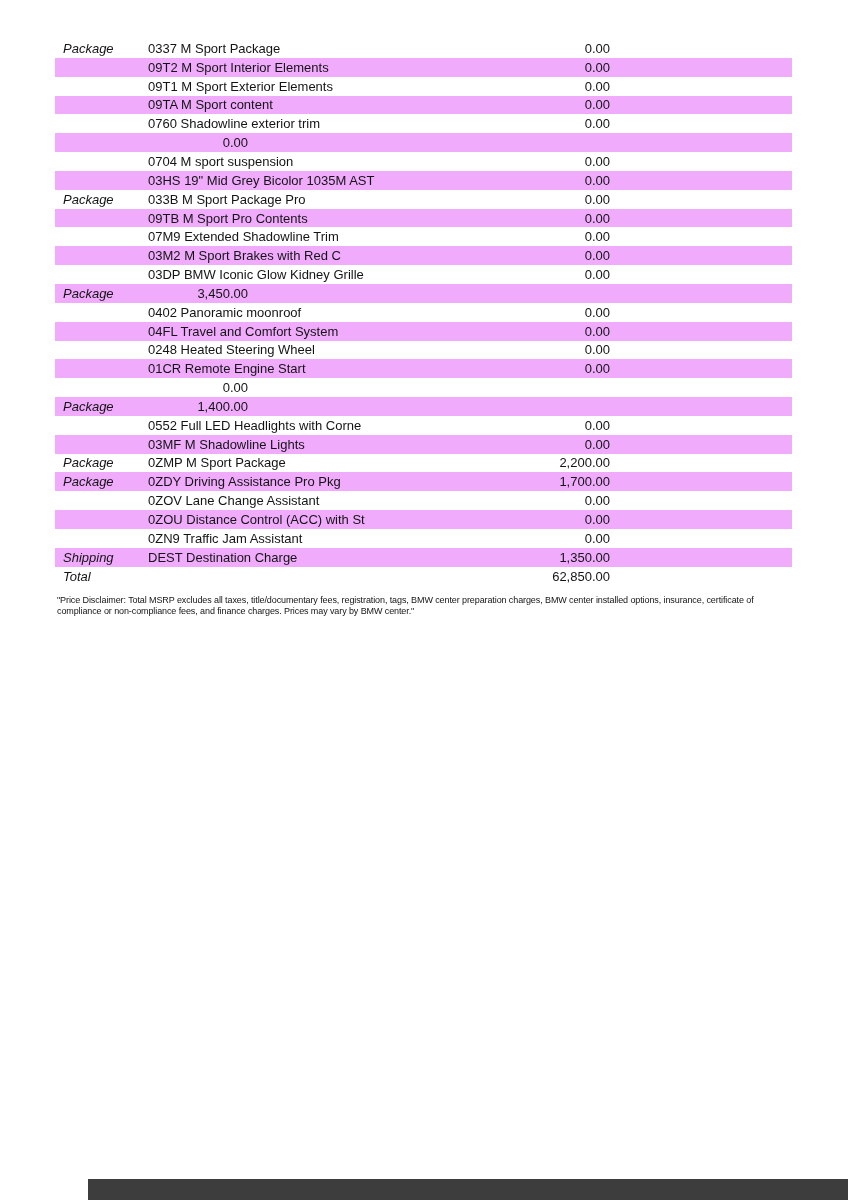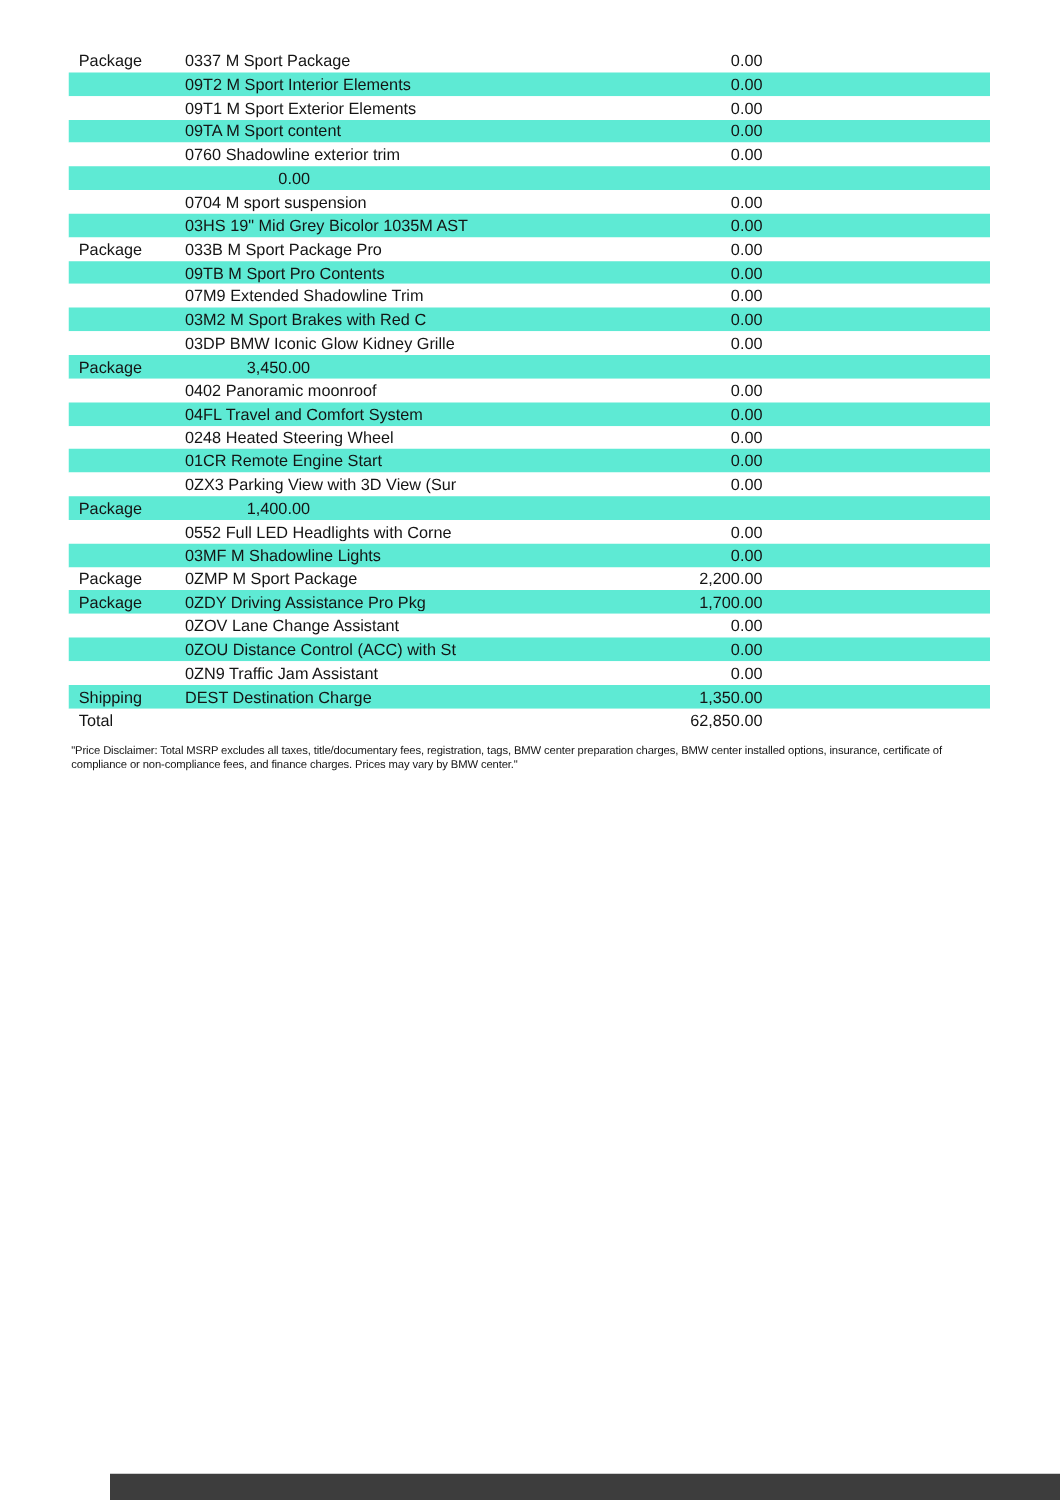--- a/index.html
+++ b/index.html
@@ -23,27 +23,28 @@
   }
   .row {
     display: flex;
     align-items: center;
     height: 18.85px;
     font-size: 13px;
     color: #141414;
     background: #ffffff;
   }
   .row.alt {
-    background: #5eead4;
+    background: #f0abfc;
   }
   .cell-cat {
     width: 93px;
     padding-left: 8px;
     box-sizing: border-box;
     white-space: nowrap;
+    font-style: italic;
   }
   .cell-item {
     flex: 1;
     white-space: nowrap;
     overflow: hidden;
   }
   .cell-price {
     width: 100px;
     text-align: right;
     white-space: nowrap;
@@ -195,21 +196,20 @@
 
   <div class="row alt">
     <span class="cell-cat"></span>
     <span class="cell-item">01CR Remote Engine Start</span>
     <span class="cell-price">0.00</span>
     <span class="cell-rightpad"></span>
   </div>
 
   <div class="row">
     <span class="cell-cat"></span>
-    <span class="cell-item">0ZX3 Parking View with 3D View (Sur</span>
     <span class="cell-price">0.00</span>
     <span class="cell-rightpad"></span>
   </div>
 
   <div class="row alt">
     <span class="cell-cat">Package</span>
     <span class="cell-price">1,400.00</span>
     <span class="cell-rightpad"></span>
   </div>
 

